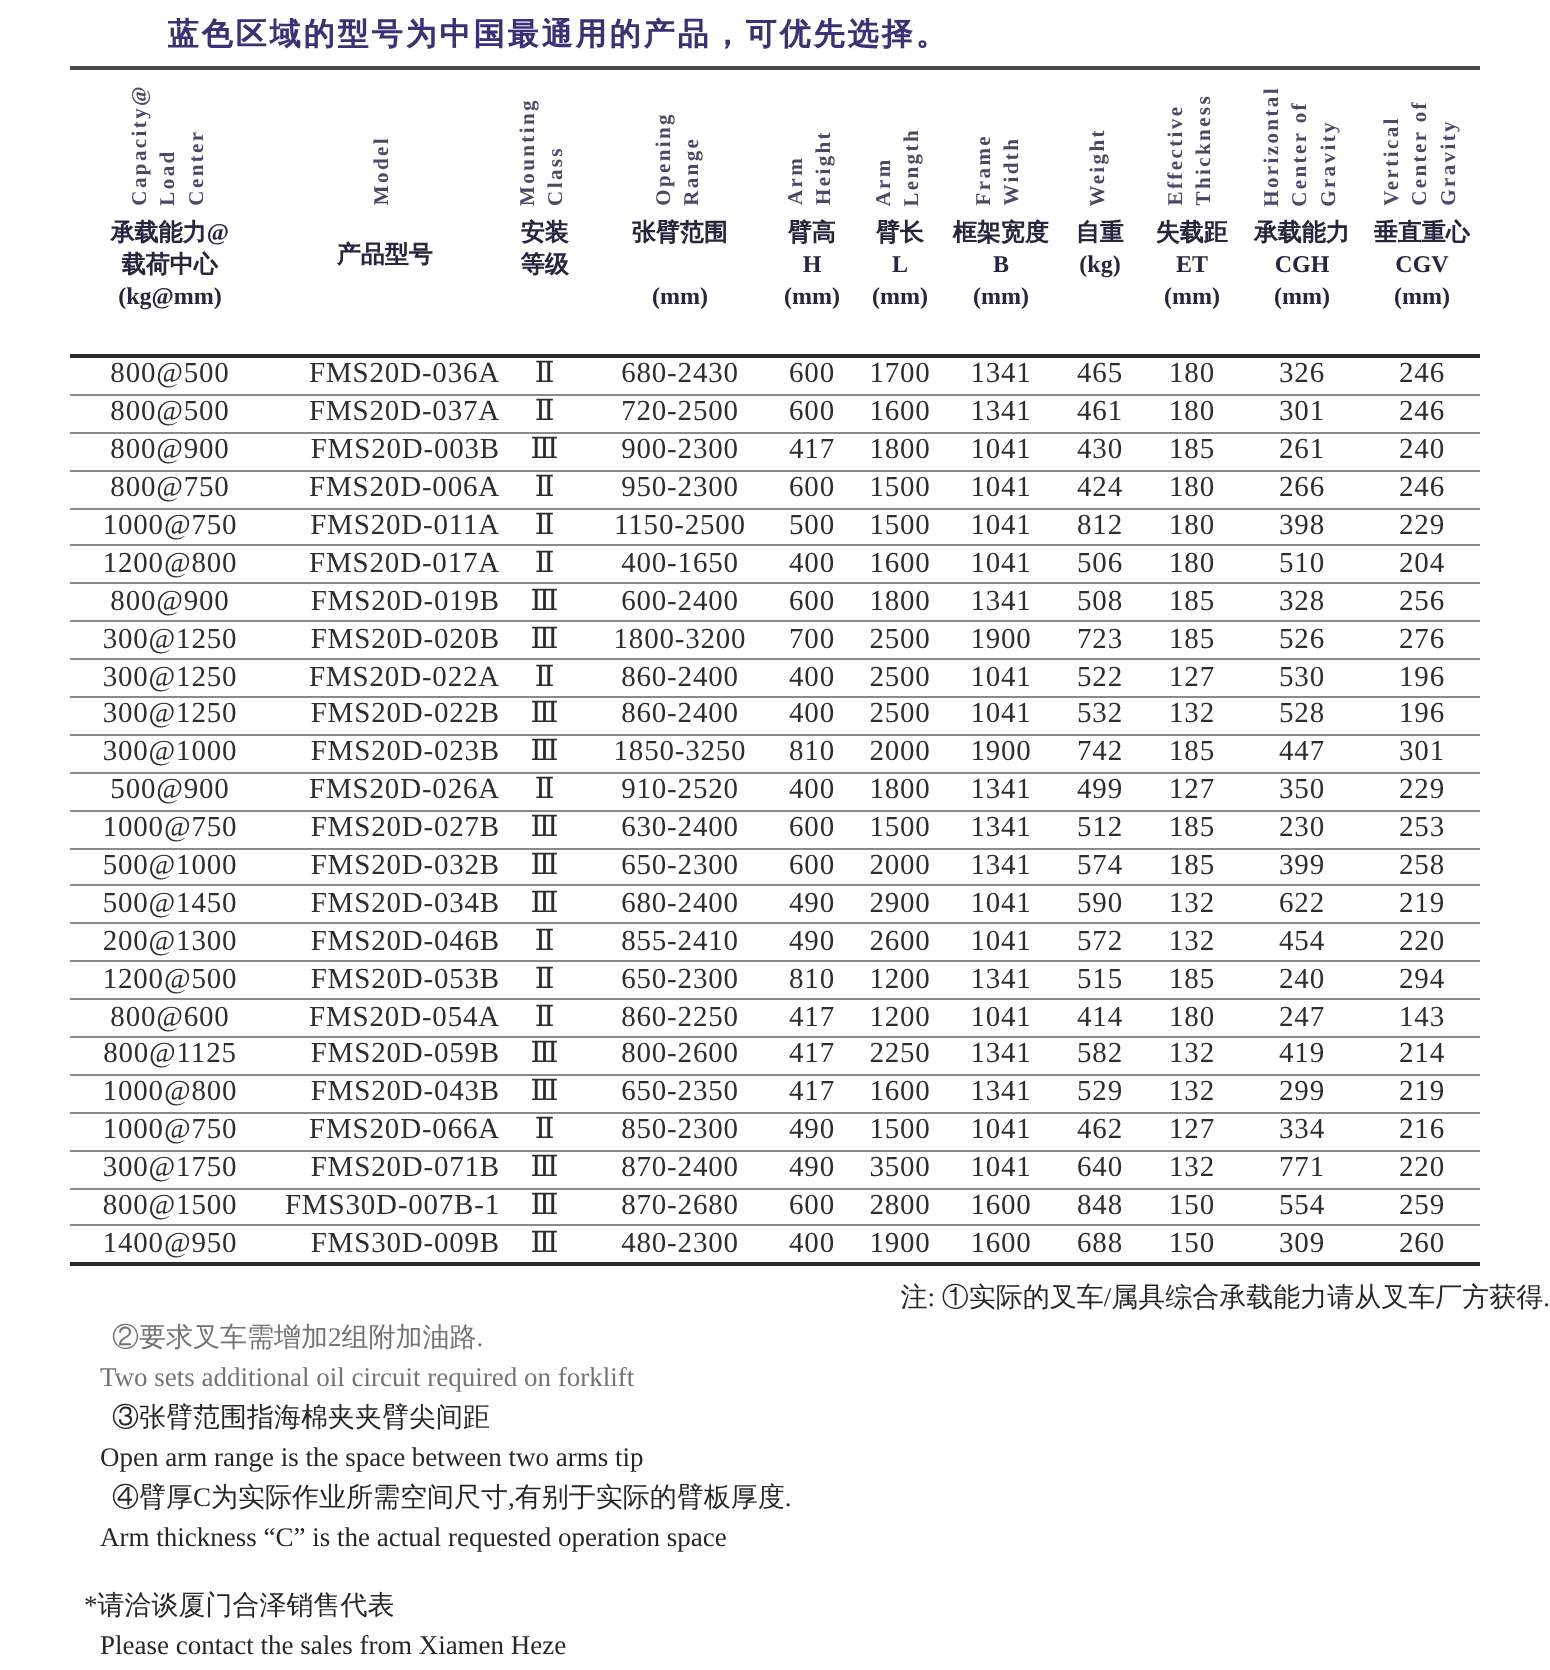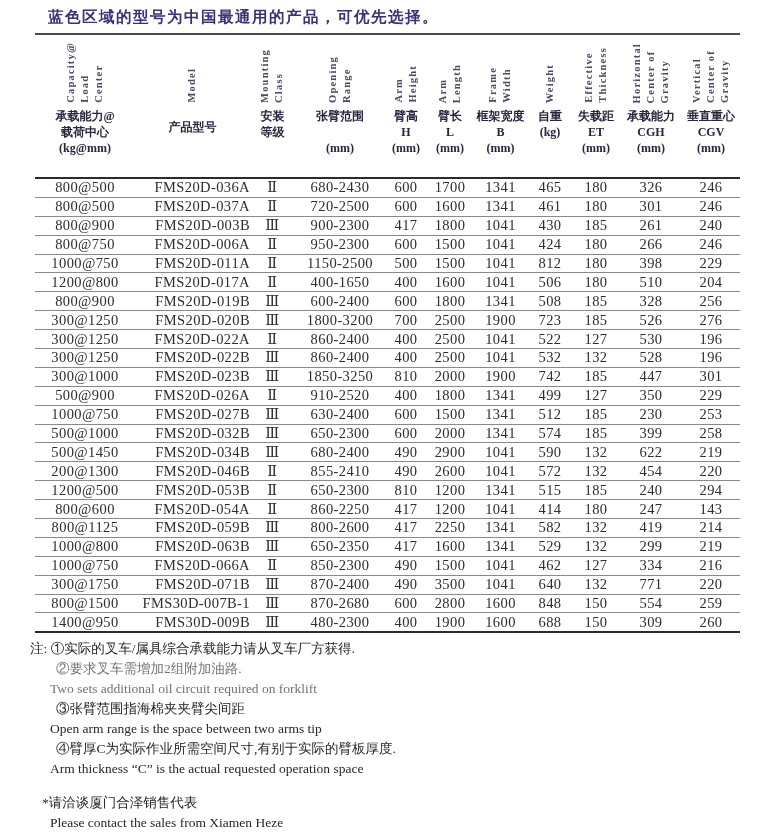--- a/index.html
+++ b/index.html
@@ -1,21 +1,21 @@
 <!DOCTYPE html>
 <html><head>
 <meta charset="utf-8">
 <style>
   html,body { margin:0; padding:0; background:#ffffff; }
   body { width:775px; height:835px; overflow:hidden;
          font-family:"Liberation Serif","DejaVu Serif",serif; }
   .page { position:relative; width:775px; height:835px; }
 
   .title-bar { padding:7px 0 0 48px; }
-  .page-title { font-size:15.5px; font-weight:bold; color:#3a3176; letter-spacing:1.5px; }
+  .page-title { font-size:15.5px; font-weight:bold; color:#3a3176; letter-spacing:1.5px;margin-left:36px; }
   .title-rule { margin:5px 0 0 35px; width:705px; border-top:2px solid #4a4a4a; }
 
   table { border-collapse:collapse; table-layout:fixed; margin-left:35px; width:705px; }
   th, td { overflow:hidden; }
 
   tr.en-row th { vertical-align:bottom; padding:0 0 3px 0; height:68px; }
   .rot { writing-mode:vertical-rl; transform:rotate(180deg); white-space:pre-line;
          font-size:10.5px; line-height:1.35; letter-spacing:1.2px; color:#4a4a66;
          margin:0 auto; text-align:left; }
 
@@ -26,21 +26,21 @@
 
   tbody td { text-align:center; font-size:14.5px; color:#2d2d2d; height:17.9px;
          padding:0; border-bottom:1.4px solid #8a8a8a; letter-spacing:0.4px; }
   tbody tr:last-child td { border-bottom:2.5px solid #2b2b2b; }
   tbody td.model { text-align:right; padding-left:3px; }
 
   .notes { margin:6px 0 0 30px; font-size:13.5px; color:#262626; }
   .note-line { height:20px; line-height:20px; white-space:nowrap; }
   .note-zh  { padding-left:26px; }
   .note-en  { padding-left:20px; }
-  .note-first { padding-left:0; }
+  .note-first { padding-left:0;text-align:right; }
   .note-star  { padding-left:12px;margin-top:14px; }
   .blue { color:#737373; }
 </style>
 </head>
 <body>
 
 <div class="page">
   <div class="title-bar">
     <span class="page-title">蓝色区域的型号为中国最通用的产品，可优先选择。</span>
   </div>
@@ -383,21 +383,21 @@
           <td>417</td>
           <td>2250</td>
           <td>1341</td>
           <td>582</td>
           <td>132</td>
           <td>419</td>
           <td>214</td>
         </tr>
         <tr>
           <td>1000@800</td>
-          <td class="model">FMS20D-063B</td>
+          <td class="model">FMS20D-043B</td>
           <td>Ⅲ</td>
           <td>650-2350</td>
           <td>417</td>
           <td>1600</td>
           <td>1341</td>
           <td>529</td>
           <td>132</td>
           <td>299</td>
           <td>219</td>
         </tr>

